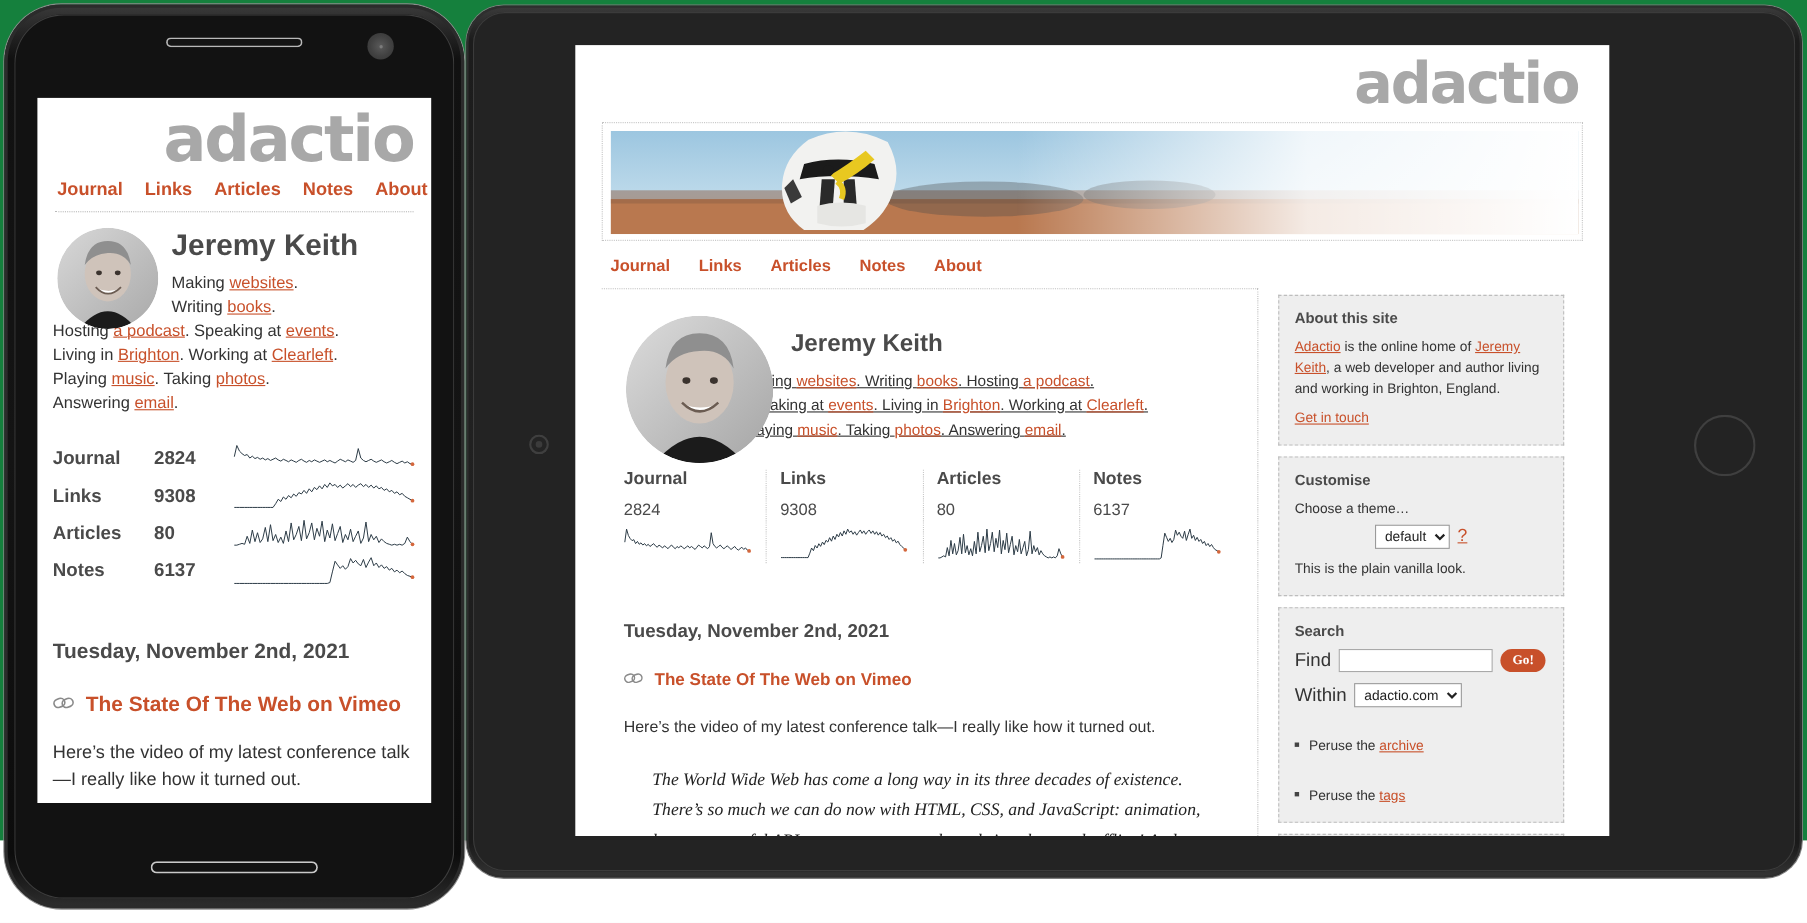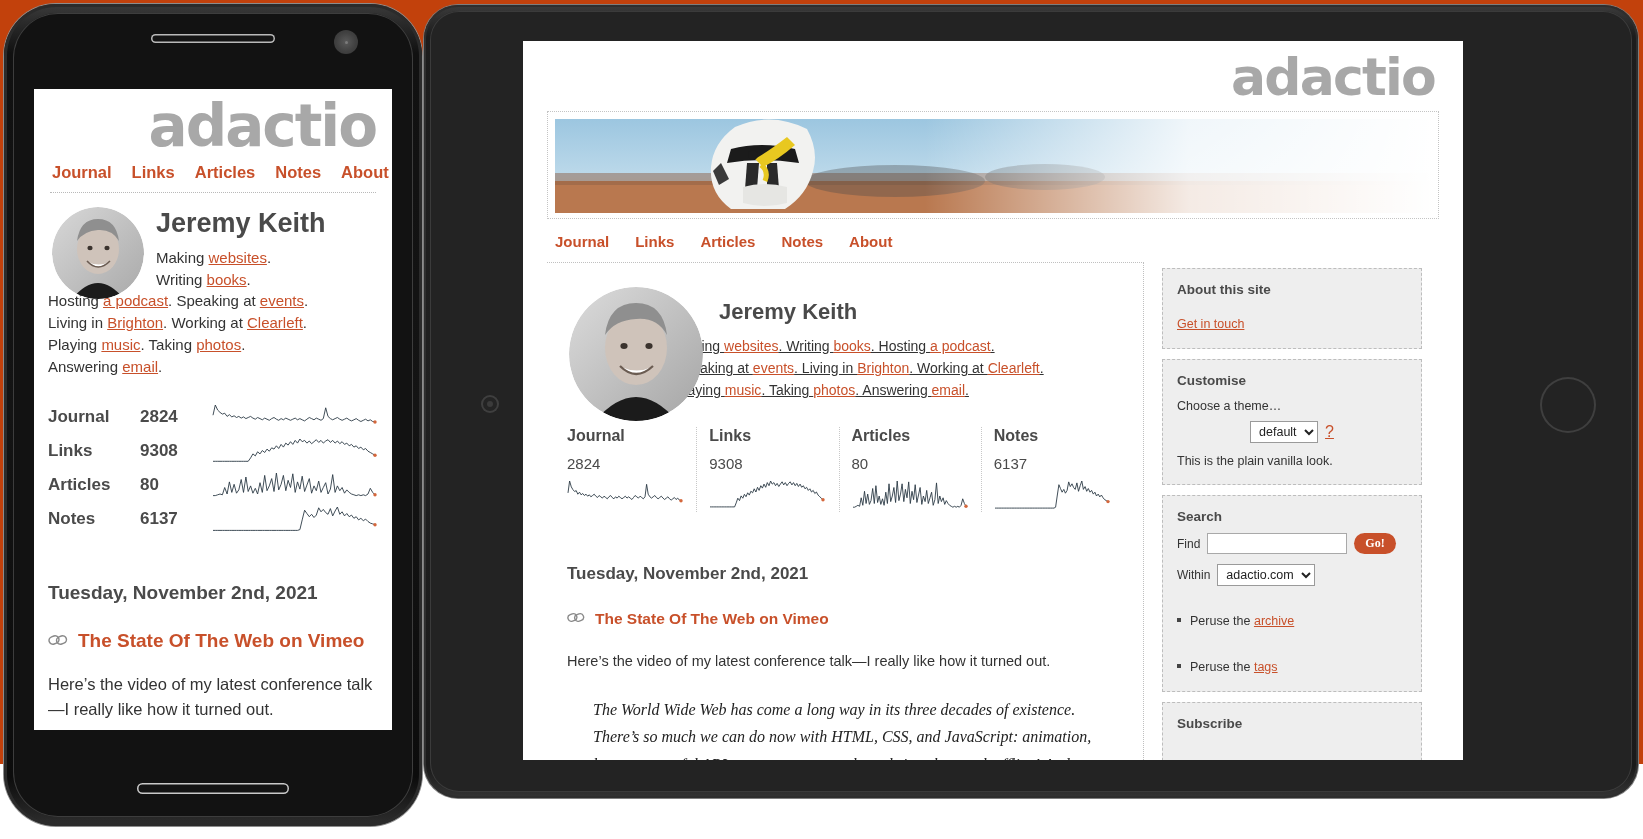--- a/index.html
+++ b/index.html
@@ -2,21 +2,21 @@
 <html><head>
 <meta charset="utf-8">
 <style>
   * { box-sizing: border-box; margin: 0; padding: 0; }
   html, body {
     width: 1643px; height: 839px;
     background: #ffffff;
     font-family: "Liberation Sans", sans-serif;
     overflow: hidden;
   }
-  .stage { position: relative; width: 1643px; height: 764px; background:#c2410c; }
+  .stage { position: relative; width: 1643px; height: 764px; background:#15803d; }
 
   
   .phone {
     position: absolute; left: 4px; top: 4px;
     width: 418px; height: 822px;
     background: linear-gradient(180deg,#3a3a3a 0%, #111 6%, #141414 50%, #0c0c0c 94%, #2e2e2e 100%);
     border-radius: 52px;
     box-shadow: inset 0 0 0 3px #2b2b2b, 0 0 0 1px #8c8c8c;
   }
   .phone-inner {
@@ -178,21 +178,21 @@
   .go-btn {
     background:#c8502a; color:#fff; border:none; border-radius:11px;
     font-size:12px; font-weight:700; padding:3px 11px; font-family:Liberation Serif, serif;
     cursor:pointer;
   }
   .card ul { list-style:none; margin-top:9px; }
   .card li { font-size:12.5px; color:#333; line-height:1.62; padding-left:13px; position:relative;margin-top:25px; }
   .card li::before {
     content:""; position:absolute; left:0; top:7px; width:4px;height:4px;background:#444;
   }
-  .lbl { font-size:12px; color:#333; }
+  .lbl { font-size:17px; color:#333; }
 </style>
 </head>
 <body>
 
 <div class="stage">
 
   <div class="phone">
     <div class="phone-inner"></div>
     <div class="phone-speaker"></div>
     <div class="phone-cam"></div>
@@ -443,20 +443,21 @@
             </a>
 
             <div class="t-post-body">Here’s the video of my latest conference talk—I really like how it turned out.</div>
             <blockquote class="t-quote">The World Wide Web has come a long way in its three decades of existence. There’s so much we can do now with HTML, CSS, and JavaScript: animation, layout, powerful APIs… we can even make websites that work offline! And yet</blockquote>
           </div>
 
           <div class="t-side">
 
             <div class="card">
               <h3>About this site</h3>
+              <p><a class="link" href="#">Adactio</a><span> is the online home of </span><a class="link" href="#">Jeremy Keith</a><span>, a web developer and author living and working in Brighton, England.</span></p>
               <div class="spacer"></div>
               <p><a class="link" href="#">Get in touch</a></p>
             </div>
 
             <div class="card">
               <h3>Customise</h3>
               <p class="lbl">Choose a theme…</p>
               <div class="row" style="margin-top:5px;justify-content:center;">
                 <select class="sel">
                   <option>default</option>

